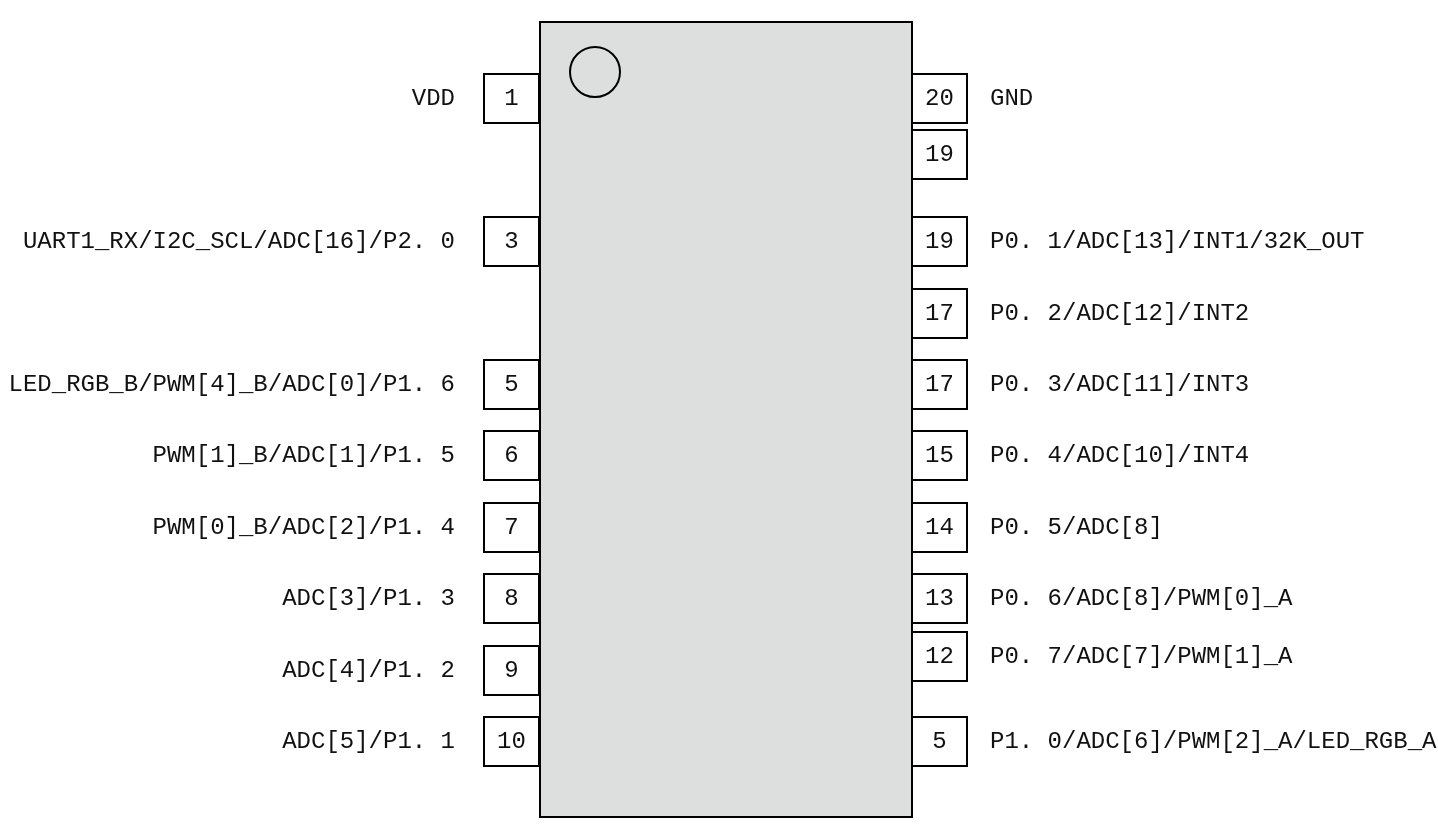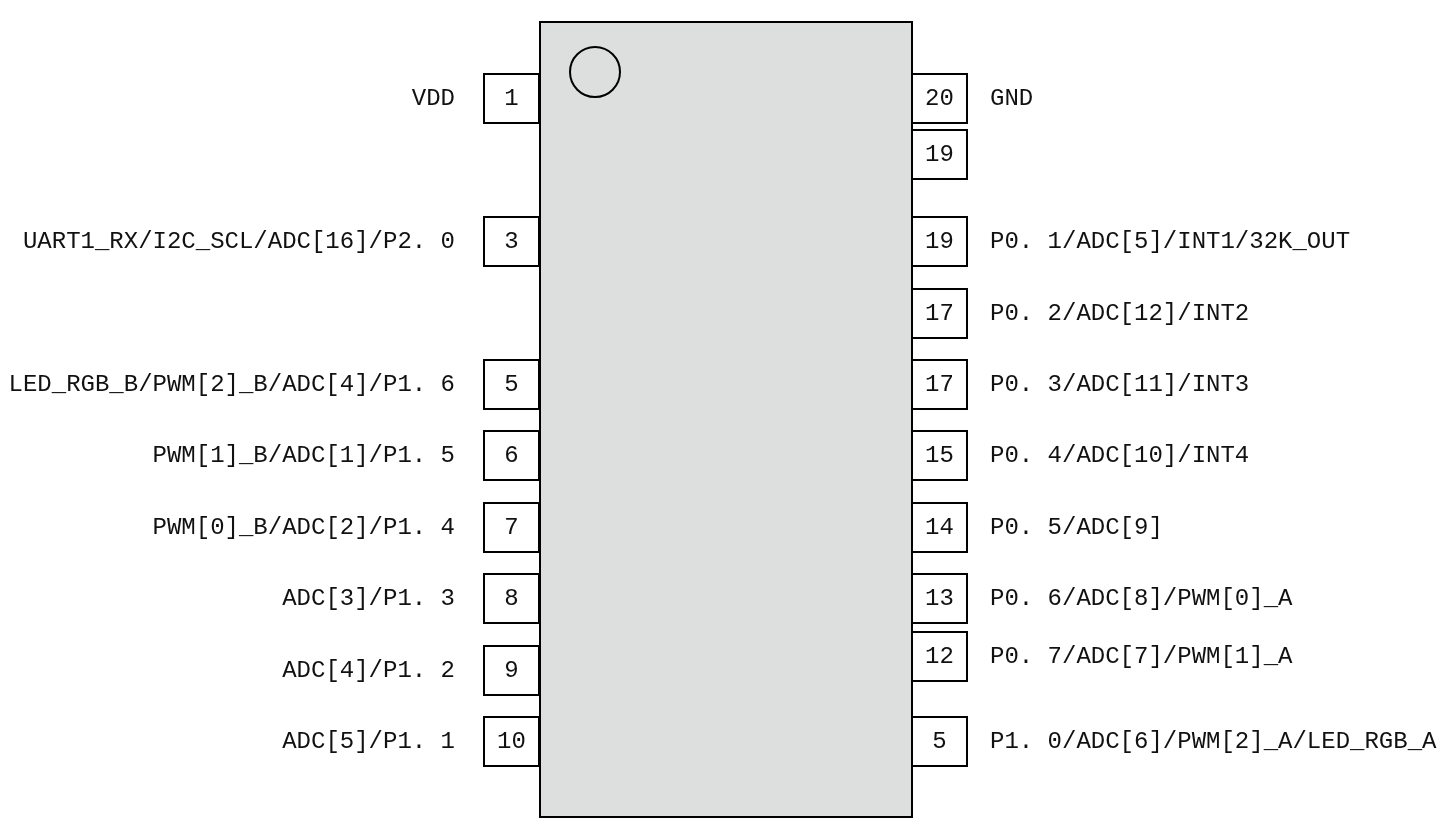--- a/index.html
+++ b/index.html
@@ -85,21 +85,21 @@
 
   <div class="pin-row left" style="top:73px">
     <span class="pin-label">VDD</span>
     <span class="pin-box">1</span>
   </div>
   <div class="pin-row left" style="top:216px">
     <span class="pin-label">UART1_RX/I2C_SCL/ADC[16]/P2. 0</span>
     <span class="pin-box">3</span>
   </div>
   <div class="pin-row left" style="top:359px">
-    <span class="pin-label">LED_RGB_B/PWM[2]_B/ADC[4]/P1. 6</span>
+    <span class="pin-label">LED_RGB_B/PWM[4]_B/ADC[0]/P1. 6</span>
     <span class="pin-box">5</span>
   </div>
   <div class="pin-row left" style="top:430px">
     <span class="pin-label">PWM[1]_B/ADC[1]/P1. 5</span>
     <span class="pin-box">6</span>
   </div>
   <div class="pin-row left" style="top:502px">
     <span class="pin-label">PWM[0]_B/ADC[2]/P1. 4</span>
     <span class="pin-box">7</span>
   </div>
@@ -118,37 +118,37 @@
 
   <div class="pin-row right" style="top:73px">
     <span class="pin-box">20</span>
     <span class="pin-label">GND</span>
   </div>
   <div class="pin-row right" style="top:129px">
     <span class="pin-box">19</span>
   </div>
   <div class="pin-row right" style="top:216px">
     <span class="pin-box">19</span>
-    <span class="pin-label">P0. 1/ADC[5]/INT1/32K_OUT</span>
+    <span class="pin-label">P0. 1/ADC[13]/INT1/32K_OUT</span>
   </div>
   <div class="pin-row right" style="top:288px">
     <span class="pin-box">17</span>
     <span class="pin-label">P0. 2/ADC[12]/INT2</span>
   </div>
   <div class="pin-row right" style="top:359px">
     <span class="pin-box">17</span>
     <span class="pin-label">P0. 3/ADC[11]/INT3</span>
   </div>
   <div class="pin-row right" style="top:430px">
     <span class="pin-box">15</span>
     <span class="pin-label">P0. 4/ADC[10]/INT4</span>
   </div>
   <div class="pin-row right" style="top:502px">
     <span class="pin-box">14</span>
-    <span class="pin-label">P0. 5/ADC[9]</span>
+    <span class="pin-label">P0. 5/ADC[8]</span>
   </div>
   <div class="pin-row right" style="top:573px">
     <span class="pin-box">13</span>
     <span class="pin-label">P0. 6/ADC[8]/PWM[0]_A</span>
   </div>
   <div class="pin-row right" style="top:631px">
     <span class="pin-box">12</span>
     <span class="pin-label">P0. 7/ADC[7]/PWM[1]_A</span>
   </div>
   <div class="pin-row right" style="top:716px">

